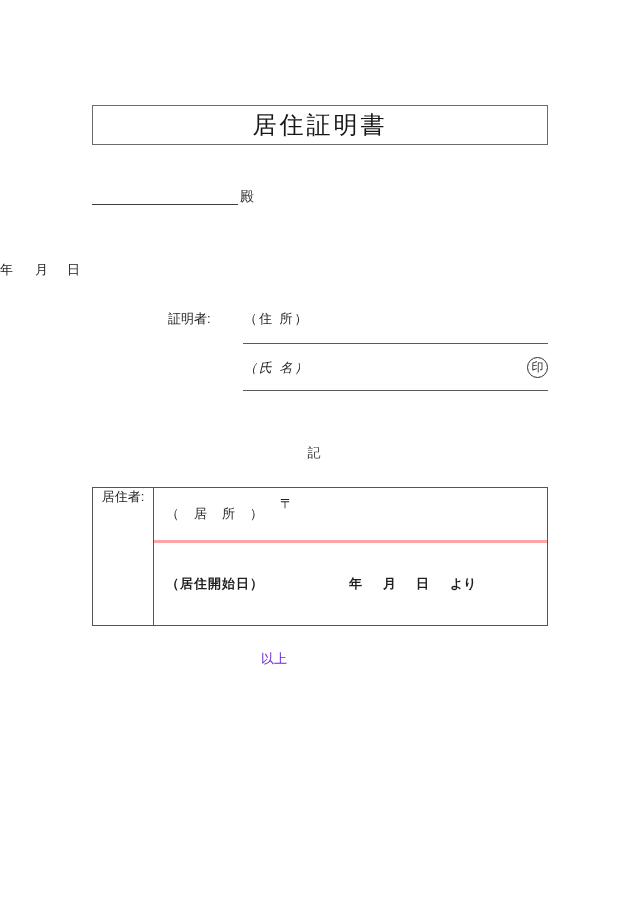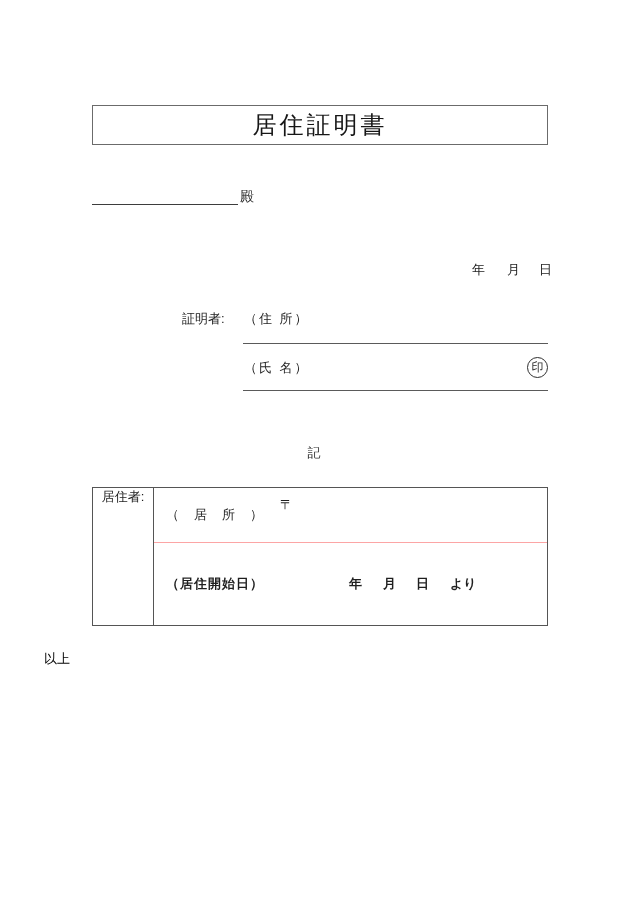--- a/index.html
+++ b/index.html
@@ -54,29 +54,29 @@
     top: 223px;
     font-size: 12.5px;
     letter-spacing: 0.3px;
     color: #222;
   }
   .date-line {
     position: absolute;
     left: 0;
     top: 261px;
     width: 552px;
-    text-align: right;
+    text-align: left;
     font-size: 13px;
     color: #222;
   }
   .date-line .gap-a { margin-right: 22px; }
   .date-line .gap-b { margin-right: 19px; }
   .certifier-label {
     position: absolute;
-    left: 182px;
+    left: 168px;
     top: 310px;
     font-size: 13px;
   }
   .certifier-address-label {
     position: absolute;
     left: 244px;
     top: 310px;
     font-size: 13px;
     letter-spacing: 2px;
   }
@@ -88,20 +88,21 @@
     border-top: 1px solid #5a5a5a;
   }
   .rule-1 { top: 343px; }
   .rule-2 { top: 390px; }
   .certifier-name-label {
     position: absolute;
     left: 244px;
     top: 359px;
     font-size: 13px;
     letter-spacing: 2px;
+    font-style: italic;
   }
   .seal-mark {
     position: absolute;
     left: 527px;
     top: 357px;
     width: 19px;
     height: 19px;
     border: 1.4px solid #2e2e2e;
     border-radius: 50%;
     display: flex;
@@ -148,21 +149,21 @@
     align-items: center;
     padding-left: 12px;
     box-sizing: border-box;
   }
   .res-row-name {
     height: 45px;
     border-bottom: 1px solid #555;
   }
   .res-row-address {
     height: 55px;
-    border-bottom: 1px solid #fca5a5;
+    border-bottom: 3px solid #fca5a5;
   }
   .res-row-start {
     flex: 1;
     font-weight: bold;
   }
   .row-label { letter-spacing: 1px; }
   .postal-mark {
     position: relative;
     top: -10px;
     margin-left: 16px;
@@ -170,24 +171,23 @@
   }
   .start-year   { margin-left: 85px; }
   .start-month  { margin-left: 21px; }
   .start-day    { margin-left: 20px; }
   .start-suffix { margin-left: 21px; }
   .closing {
     position: absolute;
     left: 0;
     top: 650px;
     width: 548px;
-    text-align: left;
-    font-size: 13px;
-    color: #000000;
-    padding-left: 44px;
+    text-align: center;
+    font-size: 13px;
+    color: #6d28d9;
   }
 </style>
 </head>
 <body>
 
 <div class="page">
 
   <div class="title-box">
     <span>居住証明書</span>
   </div>

